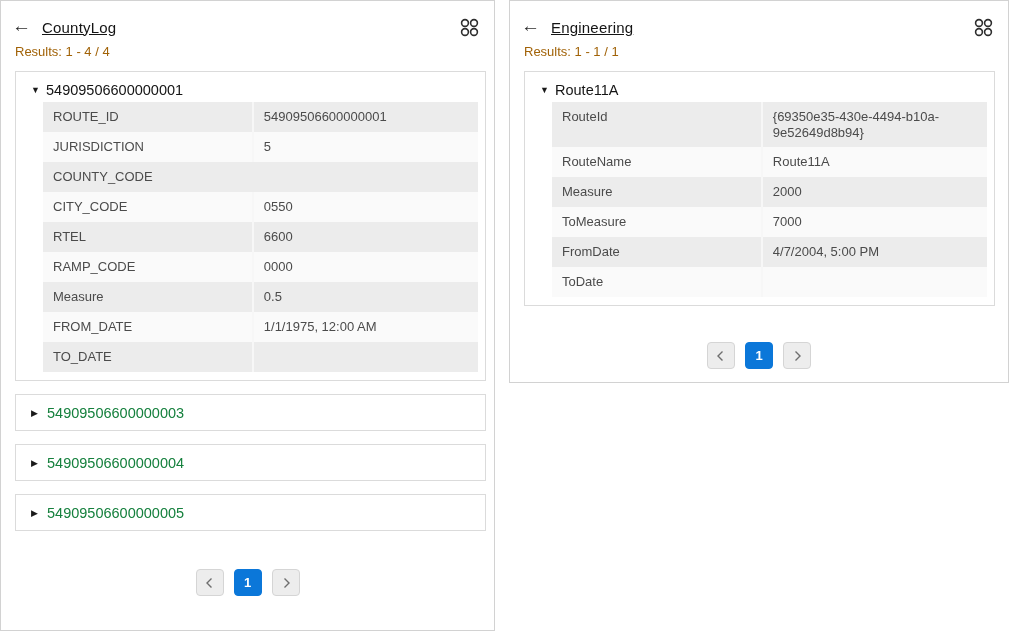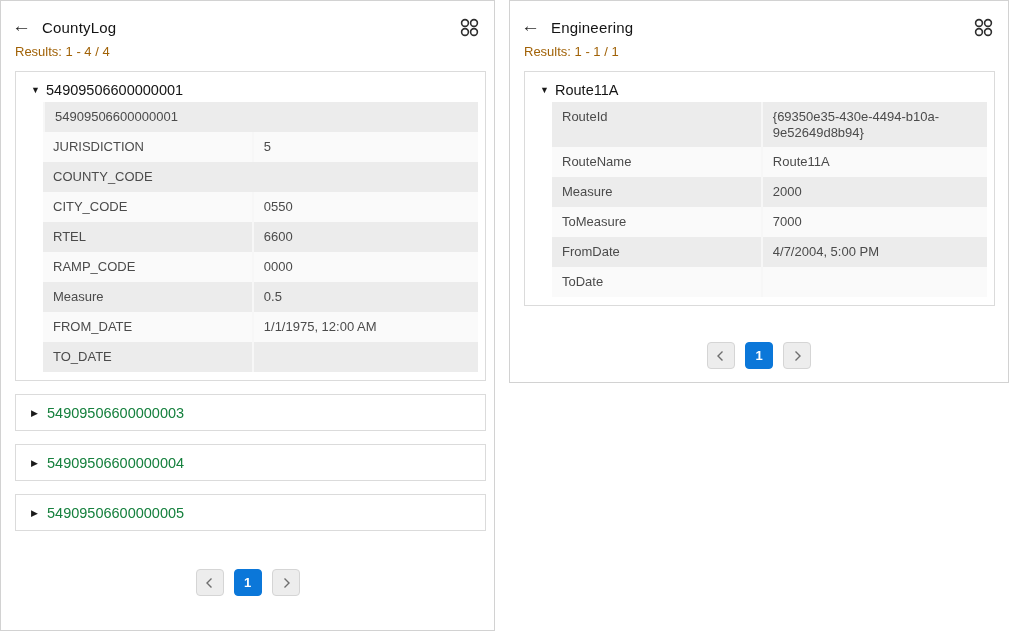--- a/index.html
+++ b/index.html
@@ -6,21 +6,21 @@
   html,body { width:1009px; height:633px; background:#ffffff;
     font-family:"Liberation Sans", sans-serif; position:relative; overflow:hidden; }
 
   .panel { position:absolute; top:0; background:#fff; border:1px solid #d2d2d2; }
   .panel-left  { left:0;    width:495px; height:631px; }
   .panel-right { left:509px; width:500px; height:383px; }
 
   .panel-header { display:flex; align-items:center; padding:15px 14px 4px 11px; }
   .back-btn { font-size:19px; color:#2b2b2b; line-height:20px; cursor:pointer;
     background:none; border:none; font-family:inherit; padding:0 0 2px 0; }
-  .panel-title { font-size:15px; color:#141414; margin-left:11px; letter-spacing:.2px; }
+  .panel-title { font-size:15px; color:#141414; margin-left:11px; letter-spacing:.2px;text-decoration:underline; }
   .apps-btn { margin-left:auto; background:none; border:none; cursor:pointer; padding:0;
     display:flex; align-items:center; }
   .apps-btn svg { display:block; }
 
   .results-line { padding:2px 14px 0 14px; font-size:13px; color:#a16207; line-height:15px; }
 
   .card { margin:12px 8px 0 14px; border:1px solid #dbdbdb; background:#fff; }
   .panel-right .card { margin:12px 13px 0 14px; }
 
   .card-expanded { padding:6px 7px 8px 7px; }
@@ -69,20 +69,21 @@
   </div>
   <div class="results-line">Results: 1 - 4 / 4</div>
 
   <div class="card card-expanded">
     <div class="card-exp-header">
       <span class="caret">▼</span>
       <span class="card-exp-title">54909506600000001</span>
     </div>
     <div class="fields">
       <div class="frow">
+        <div class="flabel">ROUTE_ID</div>
         <div class="fvalue">54909506600000001</div>
       </div>
       <div class="frow">
         <div class="flabel">JURISDICTION</div>
         <div class="fvalue">5</div>
       </div>
       <div class="frow">
         <div class="flabel">COUNTY_CODE</div>
       </div>
       <div class="frow">

